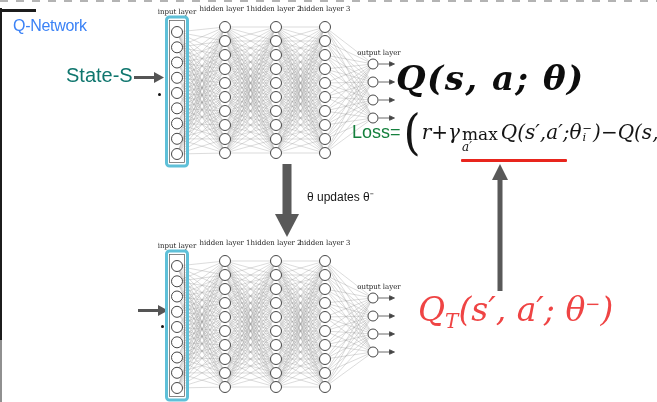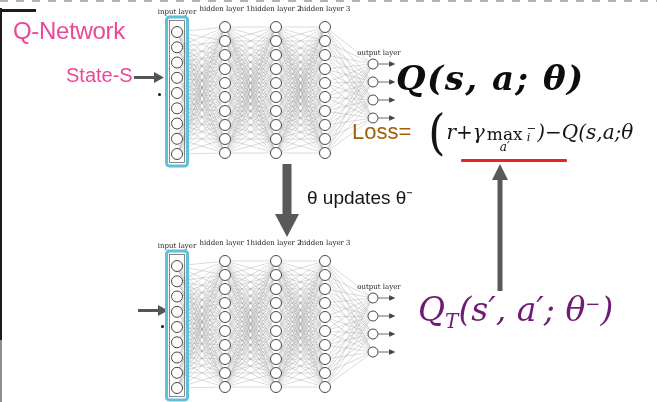--- a/index.html
+++ b/index.html
@@ -7,67 +7,67 @@
     position:relative; width:657px; height:402px; background:#ffffff;
     overflow:hidden; font-family:"Liberation Sans", sans-serif; color:#111;
   }
   
   .top-dashes { position:absolute; top:0; left:0; right:0; height:2px;
     background:repeating-linear-gradient(90deg,#9a9a9a 0 8px, transparent 8px 16px); opacity:.75; }
   .edge-dark  { position:absolute; left:0; top:8px;  width:2px; height:332px; background:#1c1c1c; }
   .edge-gray  { position:absolute; left:0; top:340px; width:2px; height:62px;  background:#909090; }
   .corner-dash{ position:absolute; left:0; top:9px;  width:36px; height:3px;  background:#1c1c1c; }
   
-  .net-title { position:absolute; font-size:24px; letter-spacing:-0.3px; color:#ec4899; }
+  .net-title { position:absolute; font-size:16px; letter-spacing:-0.3px; color:#3b82f6; }
   .q-title   { left:13px; top:17px; }
   .t-title   { left:8px;  top:250px; }
-  .state-label { position:absolute; font-size:20px; color:#ec4899; }
+  .state-label { position:absolute; font-size:20px; color:#0f766e; }
   .state-top    { left:66px; top:64px; }
   .state-bottom { left:66px; top:298px; }
   .dot { position:absolute; width:3px; height:3px; border-radius:50%; background:#111; }
   .dot-top    { left:158px; top:93px; }
   .dot-bottom { left:161px; top:325px; }
   .small-arrow { position:absolute; }
   .sa-top    { left:134px; top:71px; }
   .sa-bottom { left:138px; top:304px; }
   
   .net { position:absolute; width:245px; height:170px; }
   .net-top    { left:158px; top:4px; }
   .net-bottom { left:158px; top:238px; }
   
   .qbig { position:absolute; left:396px; top:58px;
     font-family:"DejaVu Serif", serif; font-style:italic; font-weight:bold;
     font-size:34px; letter-spacing:1.5px; color:#0d0d0d; }
   
   .loss-row { position:absolute; left:352px; top:103px; display:flex; align-items:center; height:58px; }
-  .loss-label { font-size:22px; color:#a16207; margin-right:16px; }
+  .loss-label { font-size:18px; color:#15803d; margin-right:2px; }
   .paren { font-family:"DejaVu Serif", serif; font-size:44px; font-weight:400;
     line-height:50px; transform:scaleY(1.12); margin:0 1px; color:#141414; }
   .expr { display:flex; align-items:center; font-family:"DejaVu Serif", serif;
     font-style:italic; font-size:20px; color:#141414; white-space:nowrap; }
-  .maxstack { display:inline-flex; flex-direction:column; align-items:center;
+  .maxstack { display:inline-flex; flex-direction:column; align-items:flex-start;
     margin:0 3px 0 2px; transform:translateY(7px); }
   .max-op  { font-style:normal; font-size:17px; line-height:16px; }
   .max-sub { font-size:12px; line-height:11px; }
   .thstack { display:inline-flex; flex-direction:column; align-items:flex-start;
     font-size:11.5px; line-height:9.5px; transform:translateY(1px); margin:0 1px; }
   .thstack .ss-sup { font-style:normal; }
   .thstack .ss-sub { font-style:italic; }
   
   .red-underline { position:absolute; left:461px; top:159px; width:106px; height:3px;
     background:#e8251d; border-radius:1px; z-index:3; }
   .arrow-svg { position:absolute; }
   .down-arrow { left:273px; top:164px; }
   .up-arrow   { left:491px; top:163px; z-index:2; }
   
-  .update-note { position:absolute; left:307px; top:186px; font-size:19px;
+  .update-note { position:absolute; left:307px; top:186px; font-size:12px;
     line-height:23px; color:#161616; }
   
   .qt { position:absolute; left:418px; top:290px; font-family:"DejaVu Serif", serif;
-    font-style:italic; font-size:33px; color:#701a75; }
+    font-style:italic; font-size:33px; color:#ef4444; }
   .qt-sub { font-size:20px; vertical-align:-7px; font-style:italic; }
   .qt-sup { font-size:18px; vertical-align:11px; font-style:normal; }
 </style>
 </head>
 <body>
 
 <div id="stage">
 
   <div class="top-dashes"></div>
   <div class="edge-dark"></div>
@@ -890,20 +890,21 @@
 
   <div class="loss-row">
     <span class="loss-label">Loss=</span>
     <span class="paren">(</span>
     <span class="expr">
       <span>r+γ</span>
       <span class="maxstack">
         <span class="max-op">max</span>
         <span class="max-sub">a′</span>
       </span>
+      <span>Q(s′,a′;θ</span>
       <span class="thstack">
         <span class="ss-sup">−</span>
         <span class="ss-sub">i</span>
       </span>
       <span>)</span>
       <span>−</span>
       <span>Q(s,a;θ</span>
 
     </span>
 

